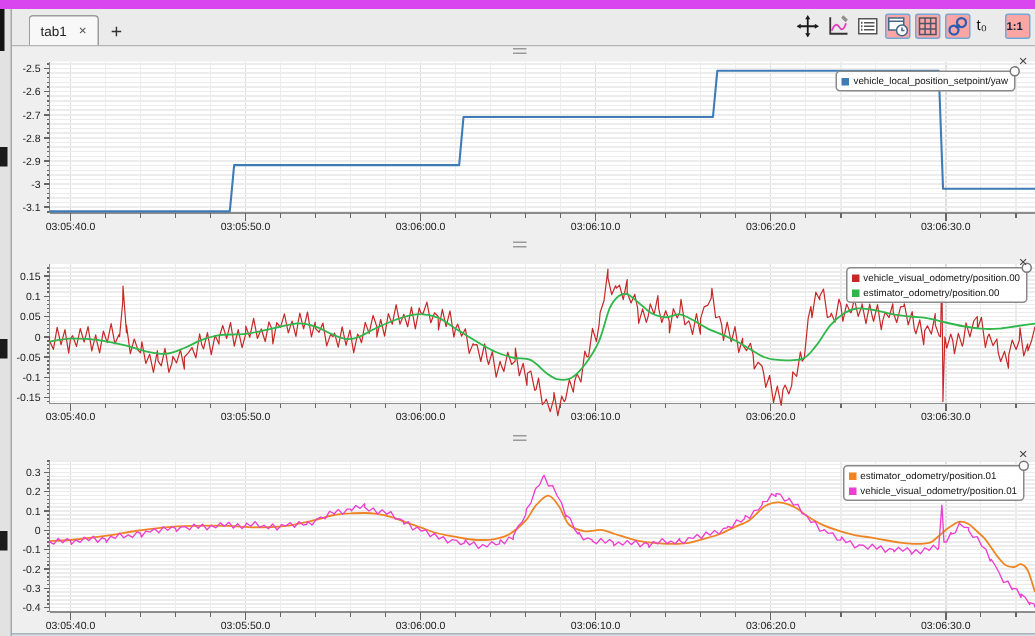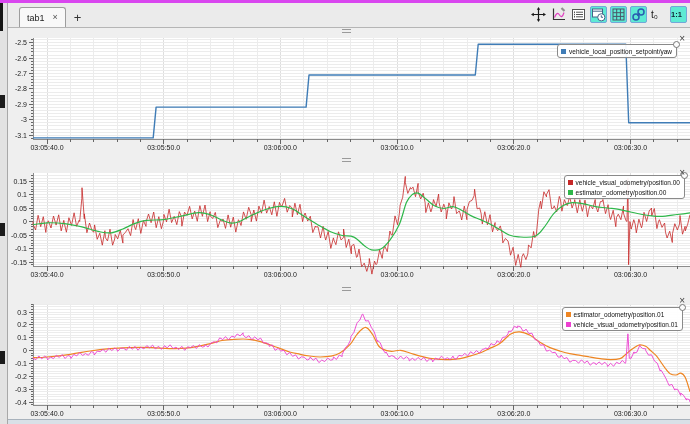--- a/index.html
+++ b/index.html
@@ -1,32 +1,32 @@
 <!DOCTYPE html>
 <html><head>
 <meta charset="utf-8">
 <style>
   html,body{margin:0;padding:0;background:#ffffff;}
   .app{position:relative;width:690px;height:424px;background:#efefef;
-       font-family:"Liberation Sans",sans-serif;overflow:hidden;border-top:3px solid #d946ef;box-sizing:border-box;}
+       font-family:"Liberation Sans",sans-serif;overflow:hidden;border-top:6px solid #d946ef;box-sizing:border-box;}
   .left-strip{position:absolute;left:0;top:0;width:8px;height:424px;background:#e2e2e2;border-right:1px solid #a8a8a8;box-sizing:border-box;}
   .top-black{position:absolute;left:0;top:0;width:3px;height:28px;background:#141414;}
   .nub{position:absolute;left:0;width:5px;height:13px;background:#1b1b1b;}
   .main{position:absolute;left:8px;top:0;width:682px;height:424px;}
   .tabbar{position:relative;height:25px;background:#ebebeb;border-bottom:1px solid #b5b5b5;box-sizing:border-box;
           display:flex;align-items:flex-end;}
   .tab{height:20px;margin-left:11px;background:#f8f8f8;border:1px solid #9d9d9d;border-bottom:none;
        border-radius:3px 3px 0 0;display:flex;align-items:center;padding:0 7px;gap:8px;
        font-size:9px;color:#222;box-sizing:border-box;position:relative;z-index:2;}
   .tab-close{font-size:9px;color:#555;line-height:9px;}
   .add-tab{font-size:13px;color:#333;margin:0 0 3px 8px;line-height:12px;}
   .toolbar{position:absolute;right:3px;top:3px;display:flex;gap:3px;align-items:center;}
   .tbtn{width:17px;height:17px;display:flex;align-items:center;justify-content:flex-start;
         border:1px solid transparent;border-radius:2px;box-sizing:border-box;}
-  .tbtn.active{background:#5eead4;border-color:#74a7d8;}
+  .tbtn.active{background:#fca5a5;border-color:#74a7d8;}
   .t0-label{font-size:10px;color:#111;}
   .ratio-label{font-size:7.5px;font-weight:bold;color:#123;}
   .panel{position:relative;width:682px;background:#efefef;}
   .panel svg{display:block;}
   .close-x{position:absolute;right:5px;font-size:10px;color:#444;line-height:9px;cursor:default;z-index:3;}
   .legend{position:absolute;border:1px solid #8a8a8a;border-radius:3px;background:rgba(255,255,255,0.93);
           padding:1px 4px 1px 3px;z-index:2;}
   .lrow{display:flex;align-items:center;gap:3px;height:10px;}
   .sq{width:5px;height:5px;display:inline-block;flex:none;}
   .ltxt{font-size:6.5px;color:#111;white-space:nowrap;}

